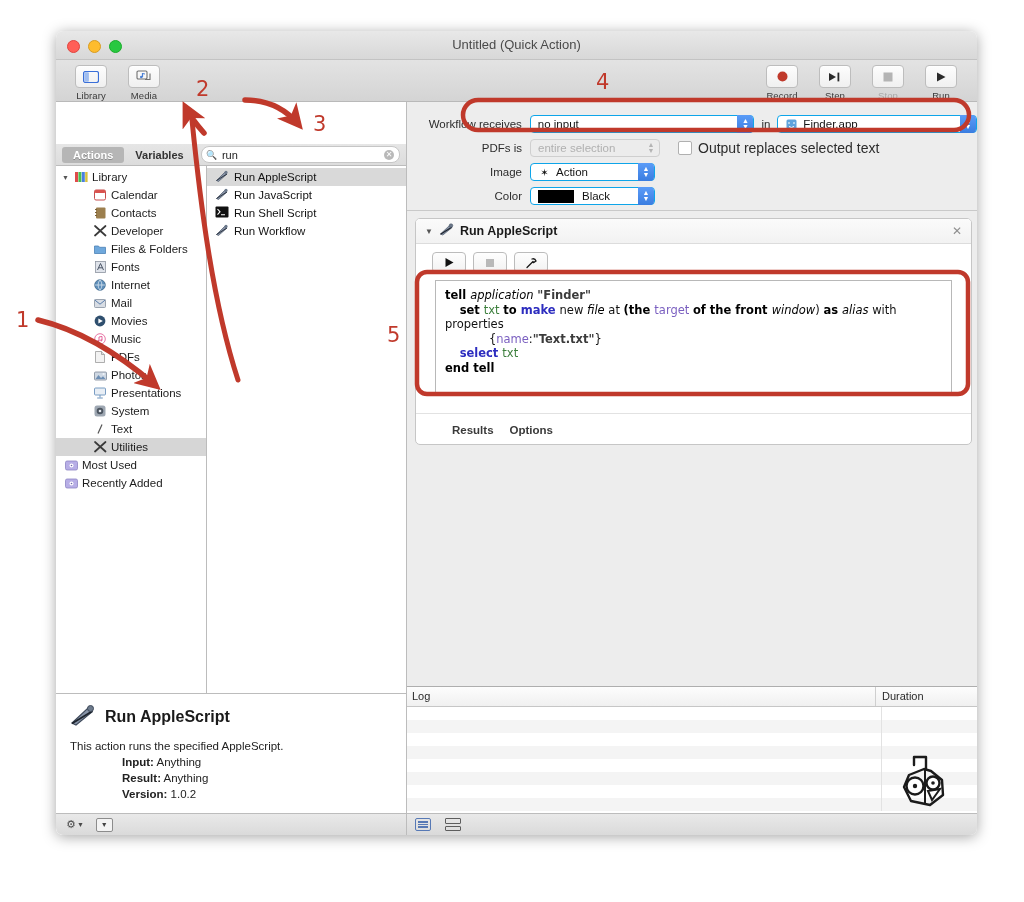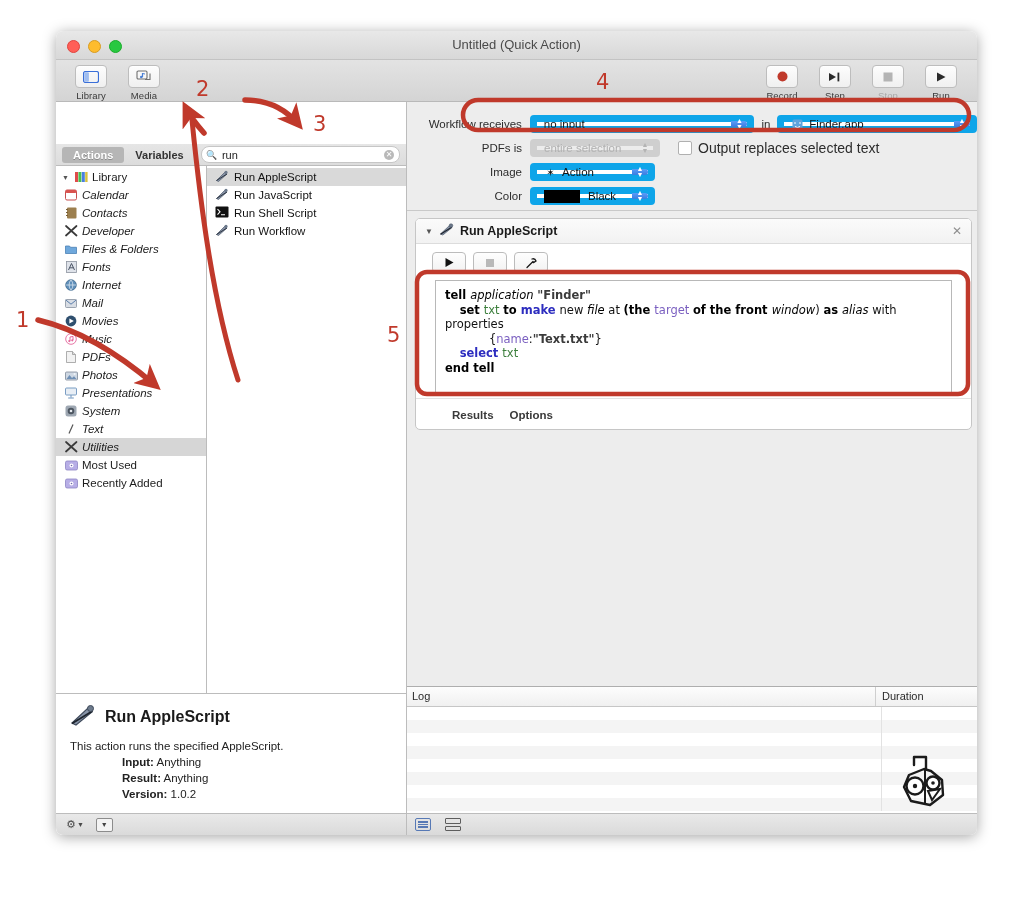--- a/index.html
+++ b/index.html
@@ -86,21 +86,21 @@
     width:150px;flex:0 0 150px;border-right:1px solid #bcbcbc;background:#fff;
     overflow:hidden;padding-top:2px;
   }
   .lib-row{
     height:18px;display:flex;align-items:center;font-size:11.5px;color:#1c1c1c;
     padding-left:6px;gap:4px;white-space:nowrap;
   }
   .lib-row.sel{background:#d6d6d6;}
   .lib-row .tri{width:8px;font-size:7px;color:#555;}
   .lib-row .ico{width:14px;height:14px;flex:0 0 14px;display:flex;align-items:center;justify-content:center;font-size:10px;}
-  .lib-row.child{padding-left:8px;font-style:italic;}
+  .lib-row.child{padding-left:37px;}
   .lib-row.child2{padding-left:8px;}
   #actionlist{flex:1;background:#fff;overflow:hidden;padding-top:2px;min-width:0;}
   .act-row{
     height:18px;display:flex;align-items:center;gap:5px;padding-left:8px;
     font-size:11.5px;color:#131313;white-space:nowrap;
   }
   .act-row.sel{background:#d9d9d9;}
   
   #descpanel{
     flex:0 0 120px;border-top:1px solid #bcbcbc;background:#fff;padding:10px 14px 0 14px;
@@ -120,21 +120,21 @@
   .sb-box{width:15px;height:12px;border:1px solid #8c8c8c;border-radius:2px;background:#f3f3f3;
     display:flex;align-items:center;justify-content:center;font-size:7px;color:#444;}
   
   #wfsettings{
     flex:0 0 93px;background:#ededed;border-bottom:1px solid #c9c9c9;
     padding:12px 0 0 0;box-sizing:border-box;
   }
   .wf-row{display:flex;align-items:center;height:20px;margin-bottom:4px;}
   .wf-label{width:115px;text-align:right;font-size:11.5px;color:#2c2c2c;padding-right:8px;}
   .popup{
-    height:18px;border:7px solid #0ea5e9;border-radius:4px;background:#fff;
+    height:18px;border:1px solid #0ea5e9;border-radius:4px;background:#fff;
     display:flex;align-items:center;font-size:11.5px;color:#141414;
     padding-left:7px;position:relative;box-sizing:border-box;
   }
   .popup .arrows{
     position:absolute;right:0;top:-1px;bottom:-1px;width:16px;border-radius:0 4px 4px 0;
     background:linear-gradient(#5b9cf8,#3a7de0);color:#fff;font-size:7px;
     display:flex;flex-direction:column;align-items:center;justify-content:center;line-height:6px;
   }
   .popup.disabled{background:#ececec;border-color:#cfcfcf;color:#b0b0b0;}
   .popup.disabled .arrows{background:none;color:#b4b4b4;}
@@ -165,21 +165,21 @@
     padding:7px 9px;font-family:"DejaVu Sans","Liberation Sans",sans-serif;
     font-size:11.5px;line-height:14.5px;color:#111;overflow:hidden;white-space:pre-wrap;
   }
   .k-bold{font-weight:bold;color:#000;}
   .k-blue{color:#2d2dbf;font-weight:bold;}
   .k-ital{font-style:italic;color:#000;}
   .k-str{color:#3b3b3b;font-weight:bold;}
   .k-var{color:#3d7f3d;}
   .k-prop{color:#7a5fc0;}
   .k-plain{color:#111;}
-  #card-tabs{display:flex;gap:16px;padding:10px 0 8px 36px;border-top:1px solid #e2e2e2;margin-top:3px;}
+  #card-tabs{display:flex;gap:16px;padding:10px 0 8px 36px;border-top:1px solid #e2e2e2;margin-top:18px;}
   .card-tab{font-size:11.5px;font-weight:bold;color:#3a3a3a;}
   
   #logpane{flex:0 0 126px;border-top:1px solid #aeaeae;background:#fff;display:flex;flex-direction:column;}
   #log-head{
     height:19px;flex:0 0 19px;display:flex;
     background:linear-gradient(#fdfdfd,#f0f0f0);border-bottom:1px solid #c6c6c6;
     font-size:11px;color:#2a2a2a;
   }
   #log-head .c1{flex:1;padding:3px 0 0 5px;border-right:1px solid #cfcfcf;}
   #log-head .c2{width:95px;flex:0 0 95px;padding:3px 0 0 6px;}

